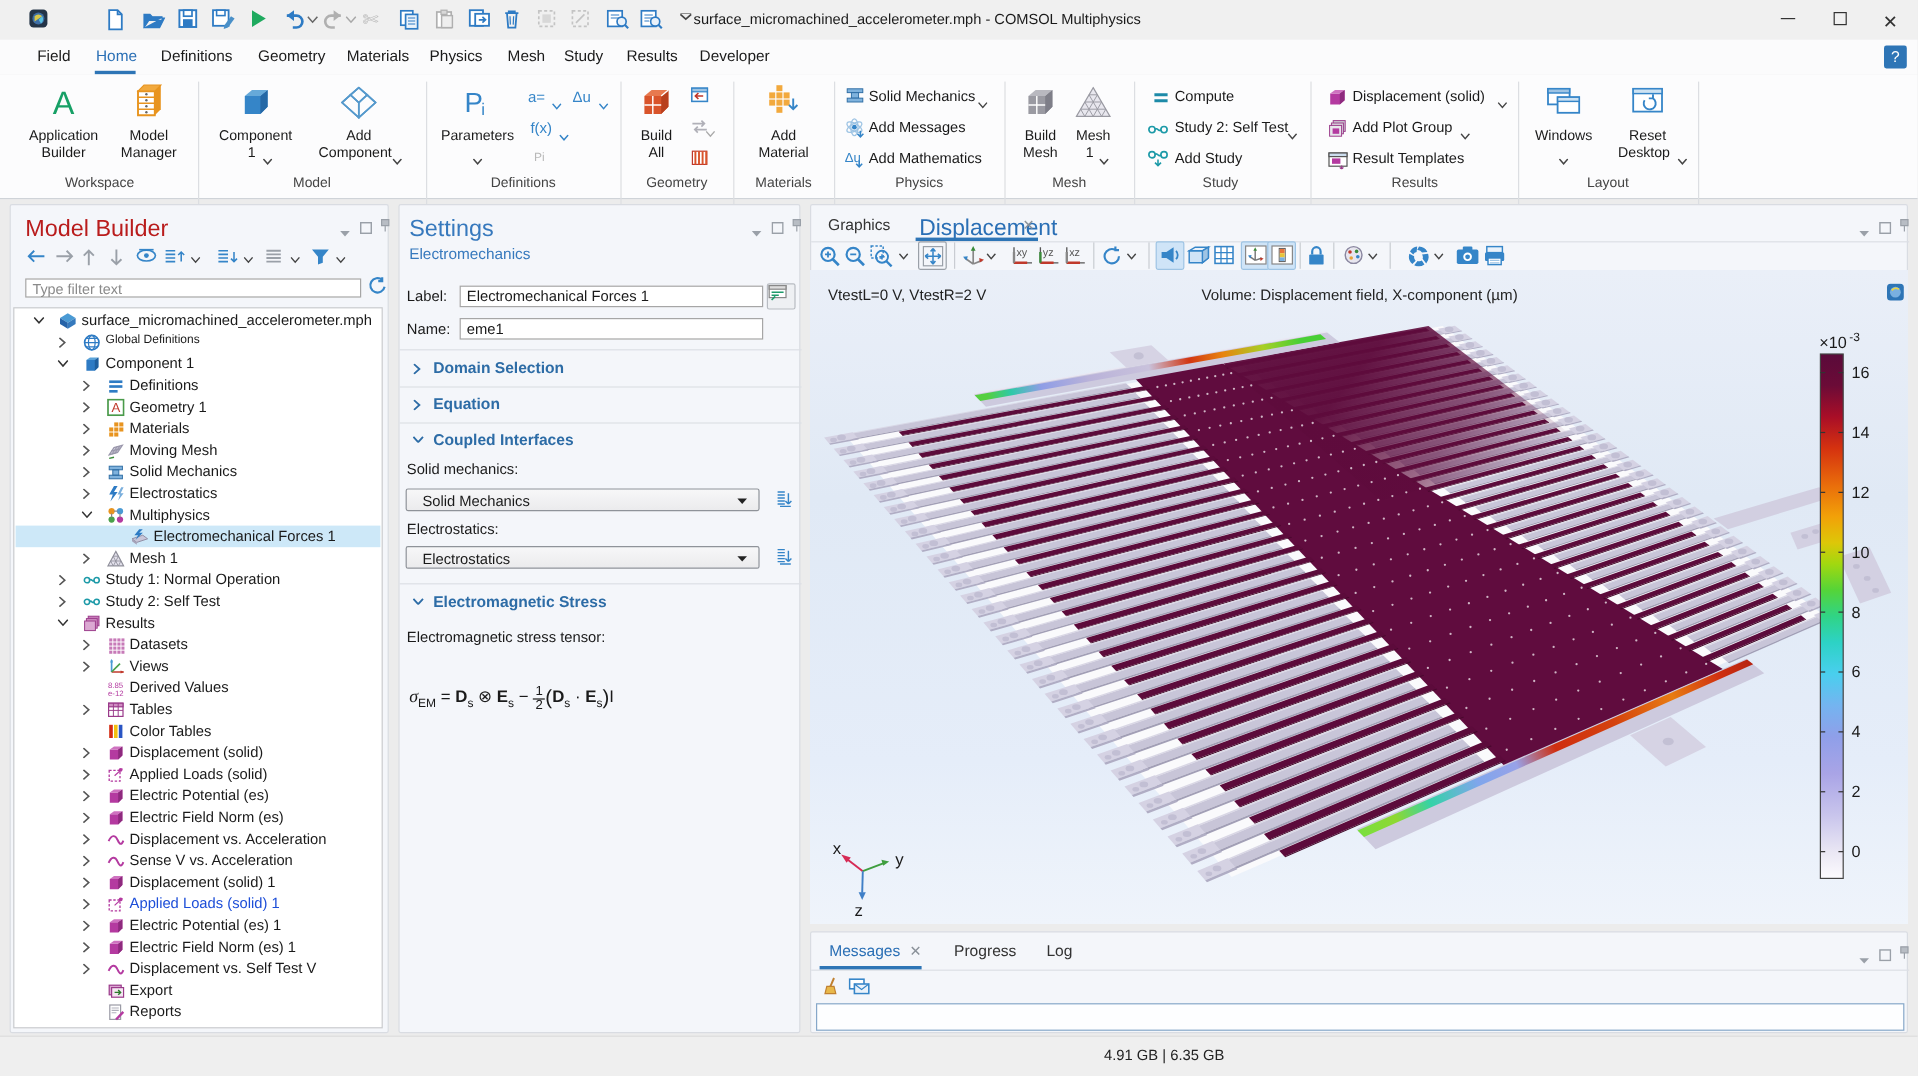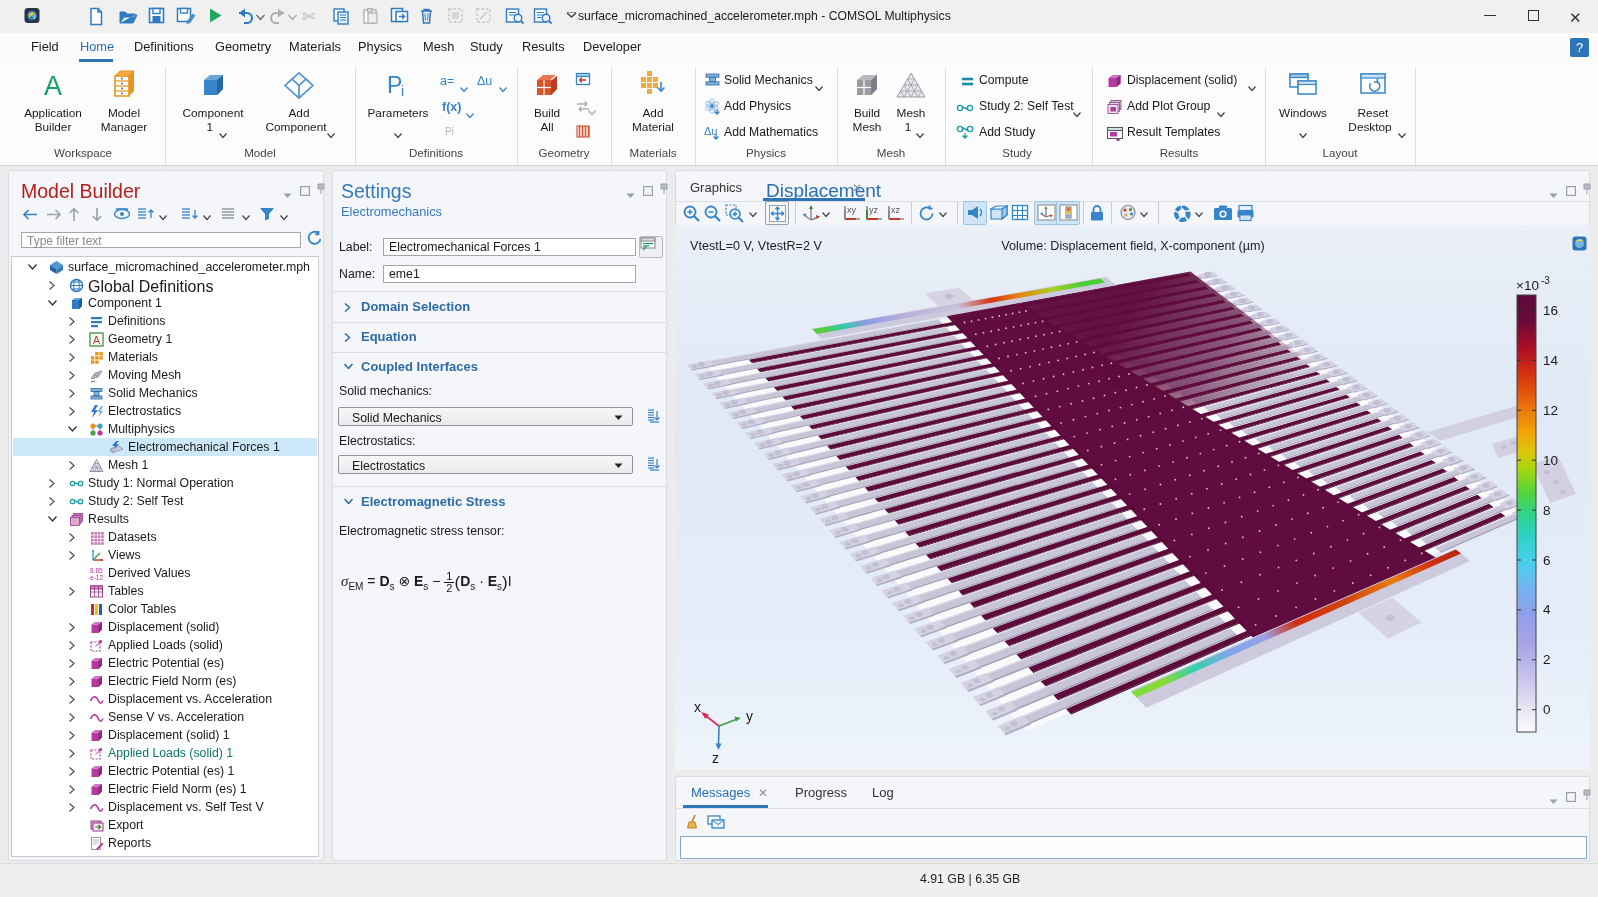--- a/index.html
+++ b/index.html
@@ -196,21 +196,21 @@
         <path d="M0.5 0.5 L4 4.5 L7.5 0.5" fill="none" stroke="#444" stroke-width="1.2"></path>
       </svg></div>
     <div style="position:absolute;left:440px;top:12px;font-size:12.5px;color:#3585c8;font-weight:400;white-space:nowrap">a=</div>
     <div style="position:absolute;left:460px;top:17px"><svg width="8" height="6" viewBox="0 0 8 6" style="">
         <path d="M0.5 0.5 L4 4.5 L7.5 0.5" fill="none" stroke="#3585c8" stroke-width="1.2"></path>
       </svg></div>
     <div style="position:absolute;left:477px;top:12px;font-size:12.5px;color:#3585c8;font-weight:400;white-space:nowrap">Δu</div>
     <div style="position:absolute;left:499px;top:17px"><svg width="8" height="6" viewBox="0 0 8 6" style="">
         <path d="M0.5 0.5 L4 4.5 L7.5 0.5" fill="none" stroke="#3585c8" stroke-width="1.2"></path>
       </svg></div>
-    <div style="position:absolute;left:442px;top:38px;font-size:12.5px;color:#3585c8;font-weight:700;white-space:nowrap">f(x)</div>
+    <div style="position:absolute;left:442px;top:38px;font-size:12.5px;color:#3585c8;font-weight:400;white-space:nowrap">f(x)</div>
     <div style="position:absolute;left:466px;top:43px"><svg width="8" height="6" viewBox="0 0 8 6" style="">
         <path d="M0.5 0.5 L4 4.5 L7.5 0.5" fill="none" stroke="#3585c8" stroke-width="1.2"></path>
       </svg></div>
     <div style="position:absolute;left:445px;top:64px;font-size:10px;color:#b8b8b8;font-weight:400;white-space:nowrap">Pi</div>
     <div style="position:absolute;left:534px;top:10px"><svg width="26" height="26" viewBox="0 0 26 26" style="">
         <polygon points="3,8 17,8 23,3 23,17 17,23 3,23" fill="#d9542b"></polygon>
         <polygon points="3,8 17,8 23,3 9,3" fill="#e8794f"></polygon>
         <polygon points="17,8 23,3 23,17 17,23" fill="#b8401e"></polygon>
         <g stroke="#fff" stroke-width="1.2">
           <line x1="3" y1="15.5" x2="17" y2="15.5"></line>
@@ -264,21 +264,21 @@
       </svg></div>
     <div style="position:absolute;left:704px;top:36px"><svg width="17" height="17" viewBox="0 0 17 17" style="">
         <g fill="none" stroke="#9ec4e4" stroke-width="1.1">
           <ellipse cx="8" cy="8" rx="7" ry="3" transform="rotate(30 8 8)"></ellipse>
           <ellipse cx="8" cy="8" rx="7" ry="3" transform="rotate(-30 8 8)"></ellipse>
           <ellipse cx="8" cy="8" rx="7" ry="3" transform="rotate(90 8 8)"></ellipse>
         </g>
         <circle cx="8" cy="8" r="2" fill="#3585c8"></circle>
         <path d="M13 11 v5 m-2.5,-2.5 l2.5 2.5 2.5,-2.5" stroke="#3585c8" stroke-width="1.3" fill="none"></path>
       </svg></div>
-    <div style="position:absolute;left:724px;top:37px;font-size:12.2px;color:#1a1a1a;font-weight:400;white-space:nowrap">Add Physics</div>
+    <div style="position:absolute;left:724px;top:37px;font-size:12.2px;color:#1a1a1a;font-weight:400;white-space:nowrap">Add Messages</div>
     <div style="position:absolute;left:704px;top:62px"><svg width="17" height="17" viewBox="0 0 17 17" style="">
         <text x="0" y="11" font-size="11" fill="#3585c8" font-family="&quot;Liberation Sans&quot;, sans-serif">Δu</text>
         <path d="M12 10 v5 m-2.5,-2.5 l2.5 2.5 2.5,-2.5" stroke="#3585c8" stroke-width="1.3" fill="none"></path>
       </svg></div>
     <div style="position:absolute;left:724px;top:63px;font-size:12.2px;color:#1a1a1a;font-weight:400;white-space:nowrap">Add Mathematics</div>
     <div style="position:absolute;left:854px;top:10px"><svg width="26" height="26" viewBox="0 0 26 26" style="">
         <polygon points="3,8 17,8 23,3 23,17 17,23 3,23" fill="#9a9aa2"></polygon>
         <polygon points="3,8 17,8 23,3 9,3" fill="#b8b8bf"></polygon>
         <polygon points="17,8 23,3 23,17 17,23" fill="#7e7e88"></polygon>
         <g stroke="#fff" stroke-width="1.2">
@@ -474,21 +474,21 @@
         <div style="position:absolute;left:35px;top:5px;line-height:0"><svg width="8" height="9" viewBox="0 0 8 9" style="">
             <path d="M1.5 0.5 L6 4.5 L1.5 8.5" fill="none" stroke="#555" stroke-width="1.3"></path>
           </svg></div>
         <div style="position:absolute;left:56px;top:2px;line-height:0"><svg width="15" height="15" viewBox="0 0 15 15" style="">
             <circle cx="7.5" cy="7.5" r="6" fill="none" stroke="#2e7bc4" stroke-width="1.4"></circle>
             <ellipse cx="7.5" cy="7.5" rx="2.8" ry="6" fill="none" stroke="#2e7bc4" stroke-width="1"></ellipse>
             <line x1="1.5" y1="7.5" x2="13.5" y2="7.5" stroke="#2e7bc4" stroke-width="1"></line>
             <line x1="2.5" y1="4" x2="12.5" y2="4" stroke="#2e7bc4" stroke-width="1"></line>
             <line x1="2.5" y1="11" x2="12.5" y2="11" stroke="#2e7bc4" stroke-width="1"></line>
           </svg></div>
-        <div style="position:absolute;left:75px;top:2px;font-size:16px;color:#1a1a1a;white-space:nowrap">Global Definitions</div>
+        <div style="position:absolute;left:75px;top:2px;font-size:10px;color:#1a1a1a;white-space:nowrap">Global Definitions</div>
       </div>
       <div style="position:absolute;left:1px;right:1px;top:36.5px;height:18px;">
         <div style="position:absolute;left:35px;top:5px;line-height:0"><svg width="9" height="8" viewBox="0 0 9 8" style="">
             <path d="M0.5 1.5 L4.5 6 L8.5 1.5" fill="none" stroke="#333" stroke-width="1.3"></path>
           </svg></div>
         <div style="position:absolute;left:56px;top:2px;line-height:0"><svg width="15" height="15" viewBox="0 0 15 15" style="">
             <polygon points="3,4 10,4 13,2 13,10 10,13 3,13" fill="#2e7bc4"></polygon>
             <polygon points="3,4 10,4 13,2 6,2" fill="#5ba3d9"></polygon>
             <polygon points="10,4 13,2 13,10 10,13" fill="#1f5f9e"></polygon>
           </svg></div>
@@ -801,21 +801,21 @@
       </div>
       <div style="position:absolute;left:1px;right:1px;top:486.5px;height:18px;">
         <div style="position:absolute;left:55px;top:5px;line-height:0"><svg width="8" height="9" viewBox="0 0 8 9" style="">
             <path d="M1.5 0.5 L6 4.5 L1.5 8.5" fill="none" stroke="#555" stroke-width="1.3"></path>
           </svg></div>
         <div style="position:absolute;left:76px;top:2px;line-height:0"><svg width="15" height="15" viewBox="0 0 15 15" style="">
             <rect x="2" y="4" width="9" height="9" fill="none" stroke="#b43aa0" stroke-dasharray="2,1.4" stroke-width="1.1"></rect>
             <circle cx="11.5" cy="3.5" r="1.6" fill="#b43aa0"></circle>
             <path d="M6.5 8.5 L13 2.5" stroke="#b43aa0" stroke-width="1"></path>
           </svg></div>
-        <div style="position:absolute;left:95px;top:2px;font-size:12.3px;color:#0f766e;white-space:nowrap">Applied Loads (solid) 1</div>
+        <div style="position:absolute;left:95px;top:2px;font-size:12.3px;color:#1d4ed8;white-space:nowrap">Applied Loads (solid) 1</div>
       </div>
       <div style="position:absolute;left:1px;right:1px;top:504.5px;height:18px;">
         <div style="position:absolute;left:55px;top:5px;line-height:0"><svg width="8" height="9" viewBox="0 0 8 9" style="">
             <path d="M1.5 0.5 L6 4.5 L1.5 8.5" fill="none" stroke="#555" stroke-width="1.3"></path>
           </svg></div>
         <div style="position:absolute;left:76px;top:2px;line-height:0"><svg width="15" height="15" viewBox="0 0 15 15" style="">
             <polygon points="2.5,4.5 9.5,4.5 13,2 13,9.5 9.5,13 2.5,13" fill="#b43aa0"></polygon>
             <polygon points="2.5,4.5 9.5,4.5 13,2 6,2" fill="#cf72c0"></polygon>
             <polygon points="9.5,4.5 13,2 13,9.5 9.5,13" fill="#8e2a7e"></polygon>
           </svg></div>

